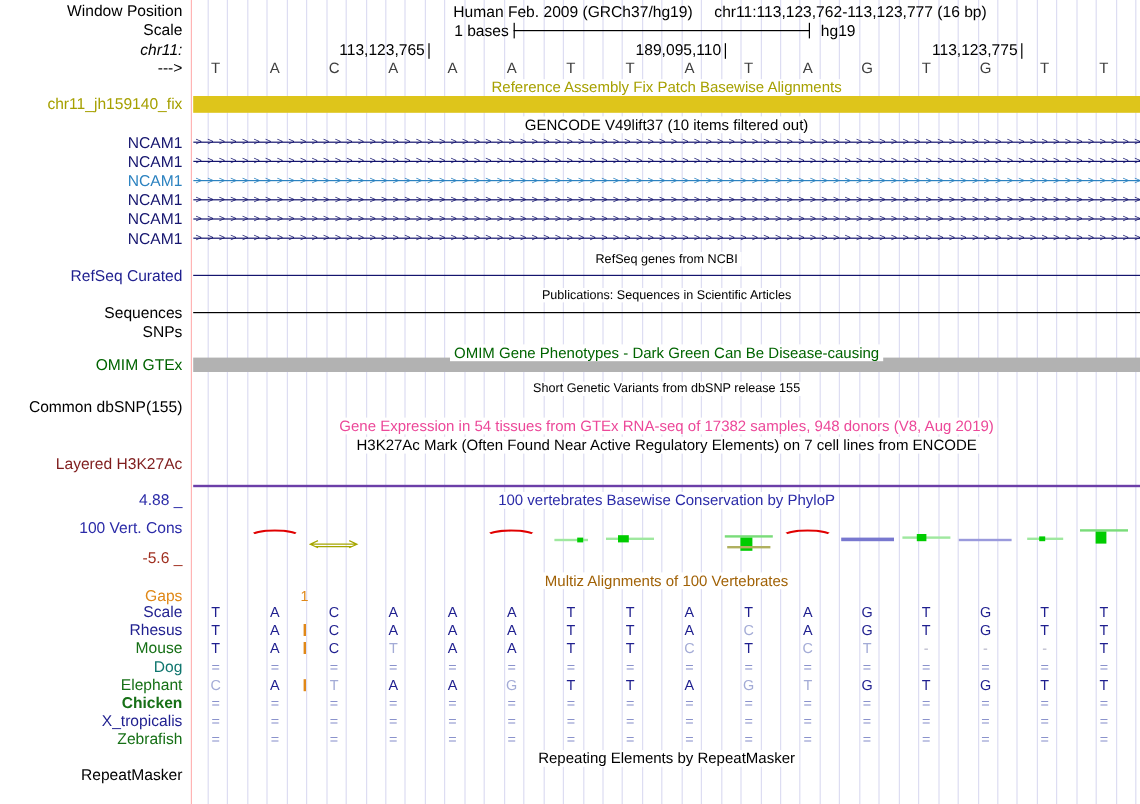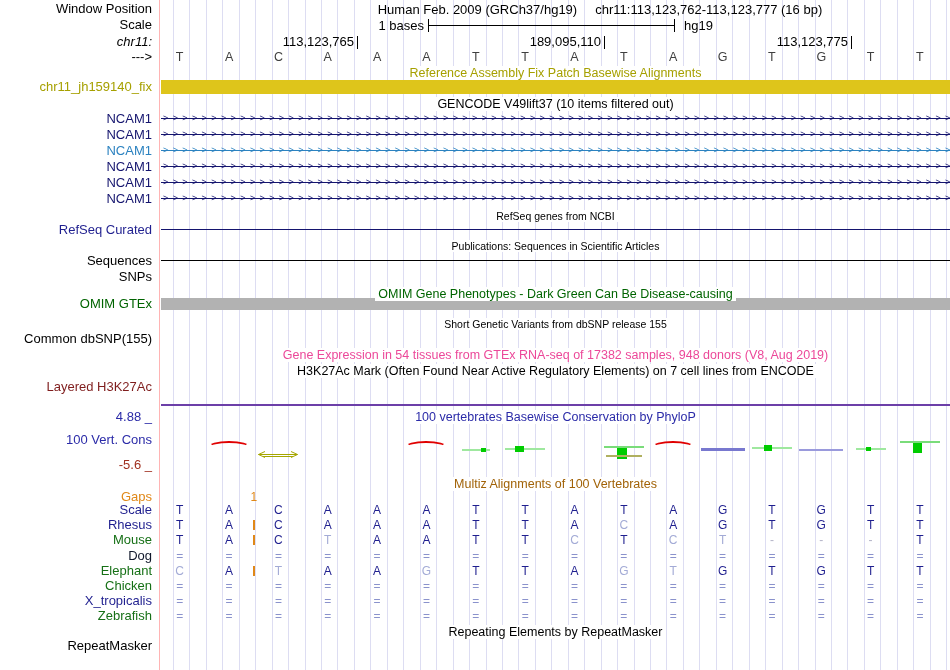--- a/index.html
+++ b/index.html
@@ -254,21 +254,21 @@
       <div class="mz-cell mz-dark" style="left: 514.15px; top: 533.4px;">T</div>
       <div class="mz-cell mz-light" style="left: 563.5px; top: 533.4px;">C</div>
       <div class="mz-cell mz-dark" style="left: 612.85px; top: 533.4px;">T</div>
       <div class="mz-cell mz-light" style="left: 662.2px; top: 533.4px;">C</div>
       <div class="mz-cell mz-light" style="left: 711.55px; top: 533.4px;">T</div>
       <div class="mz-cell mz-dash" style="left: 760.9px; top: 533.4px;">-</div>
       <div class="mz-cell mz-dash" style="left: 810.25px; top: 533.4px;">-</div>
       <div class="mz-cell mz-dash" style="left: 859.6px; top: 533.4px;">-</div>
       <div class="mz-cell mz-dark" style="left: 908.95px; top: 533.4px;">T</div>
       <div class="gapbar" style="left: 252.725px; top: 535.4px; background: rgb(224, 136, 24);"></div>
-      <div class="lbl" style="top: 548.6px; color: #0f172a;">Dog</div>
+      <div class="lbl" style="top: 548.6px; color: #0f766e;">Dog</div>
       <div class="mz-cell mz-eq" style="left: 168.7px; top: 548.6px;">=</div>
       <div class="mz-cell mz-eq" style="left: 218.05px; top: 548.6px;">=</div>
       <div class="mz-cell mz-eq" style="left: 267.4px; top: 548.6px;">=</div>
       <div class="mz-cell mz-eq" style="left: 316.75px; top: 548.6px;">=</div>
       <div class="mz-cell mz-eq" style="left: 366.1px; top: 548.6px;">=</div>
       <div class="mz-cell mz-eq" style="left: 415.45px; top: 548.6px;">=</div>
       <div class="mz-cell mz-eq" style="left: 464.8px; top: 548.6px;">=</div>
       <div class="mz-cell mz-eq" style="left: 514.15px; top: 548.6px;">=</div>
       <div class="mz-cell mz-eq" style="left: 563.5px; top: 548.6px;">=</div>
       <div class="mz-cell mz-eq" style="left: 612.85px; top: 548.6px;">=</div>
@@ -289,21 +289,21 @@
       <div class="mz-cell mz-dark" style="left: 514.15px; top: 563.8px;">T</div>
       <div class="mz-cell mz-dark" style="left: 563.5px; top: 563.8px;">A</div>
       <div class="mz-cell mz-light" style="left: 612.85px; top: 563.8px;">G</div>
       <div class="mz-cell mz-light" style="left: 662.2px; top: 563.8px;">T</div>
       <div class="mz-cell mz-dark" style="left: 711.55px; top: 563.8px;">G</div>
       <div class="mz-cell mz-dark" style="left: 760.9px; top: 563.8px;">T</div>
       <div class="mz-cell mz-dark" style="left: 810.25px; top: 563.8px;">G</div>
       <div class="mz-cell mz-dark" style="left: 859.6px; top: 563.8px;">T</div>
       <div class="mz-cell mz-dark" style="left: 908.95px; top: 563.8px;">T</div>
       <div class="gapbar" style="left: 252.725px; top: 565.8px; background: rgb(224, 136, 24);"></div>
-      <div class="lbl" style="top: 579px; color: rgb(22, 112, 22);">Chicken</div>
+      <div class="lbl" style="top: 579px; color: rgb(22, 112, 22); font-weight: bold;">Chicken</div>
       <div class="mz-cell mz-eq" style="left: 168.7px; top: 579px;">=</div>
       <div class="mz-cell mz-eq" style="left: 218.05px; top: 579px;">=</div>
       <div class="mz-cell mz-eq" style="left: 267.4px; top: 579px;">=</div>
       <div class="mz-cell mz-eq" style="left: 316.75px; top: 579px;">=</div>
       <div class="mz-cell mz-eq" style="left: 366.1px; top: 579px;">=</div>
       <div class="mz-cell mz-eq" style="left: 415.45px; top: 579px;">=</div>
       <div class="mz-cell mz-eq" style="left: 464.8px; top: 579px;">=</div>
       <div class="mz-cell mz-eq" style="left: 514.15px; top: 579px;">=</div>
       <div class="mz-cell mz-eq" style="left: 563.5px; top: 579px;">=</div>
       <div class="mz-cell mz-eq" style="left: 612.85px; top: 579px;">=</div>

